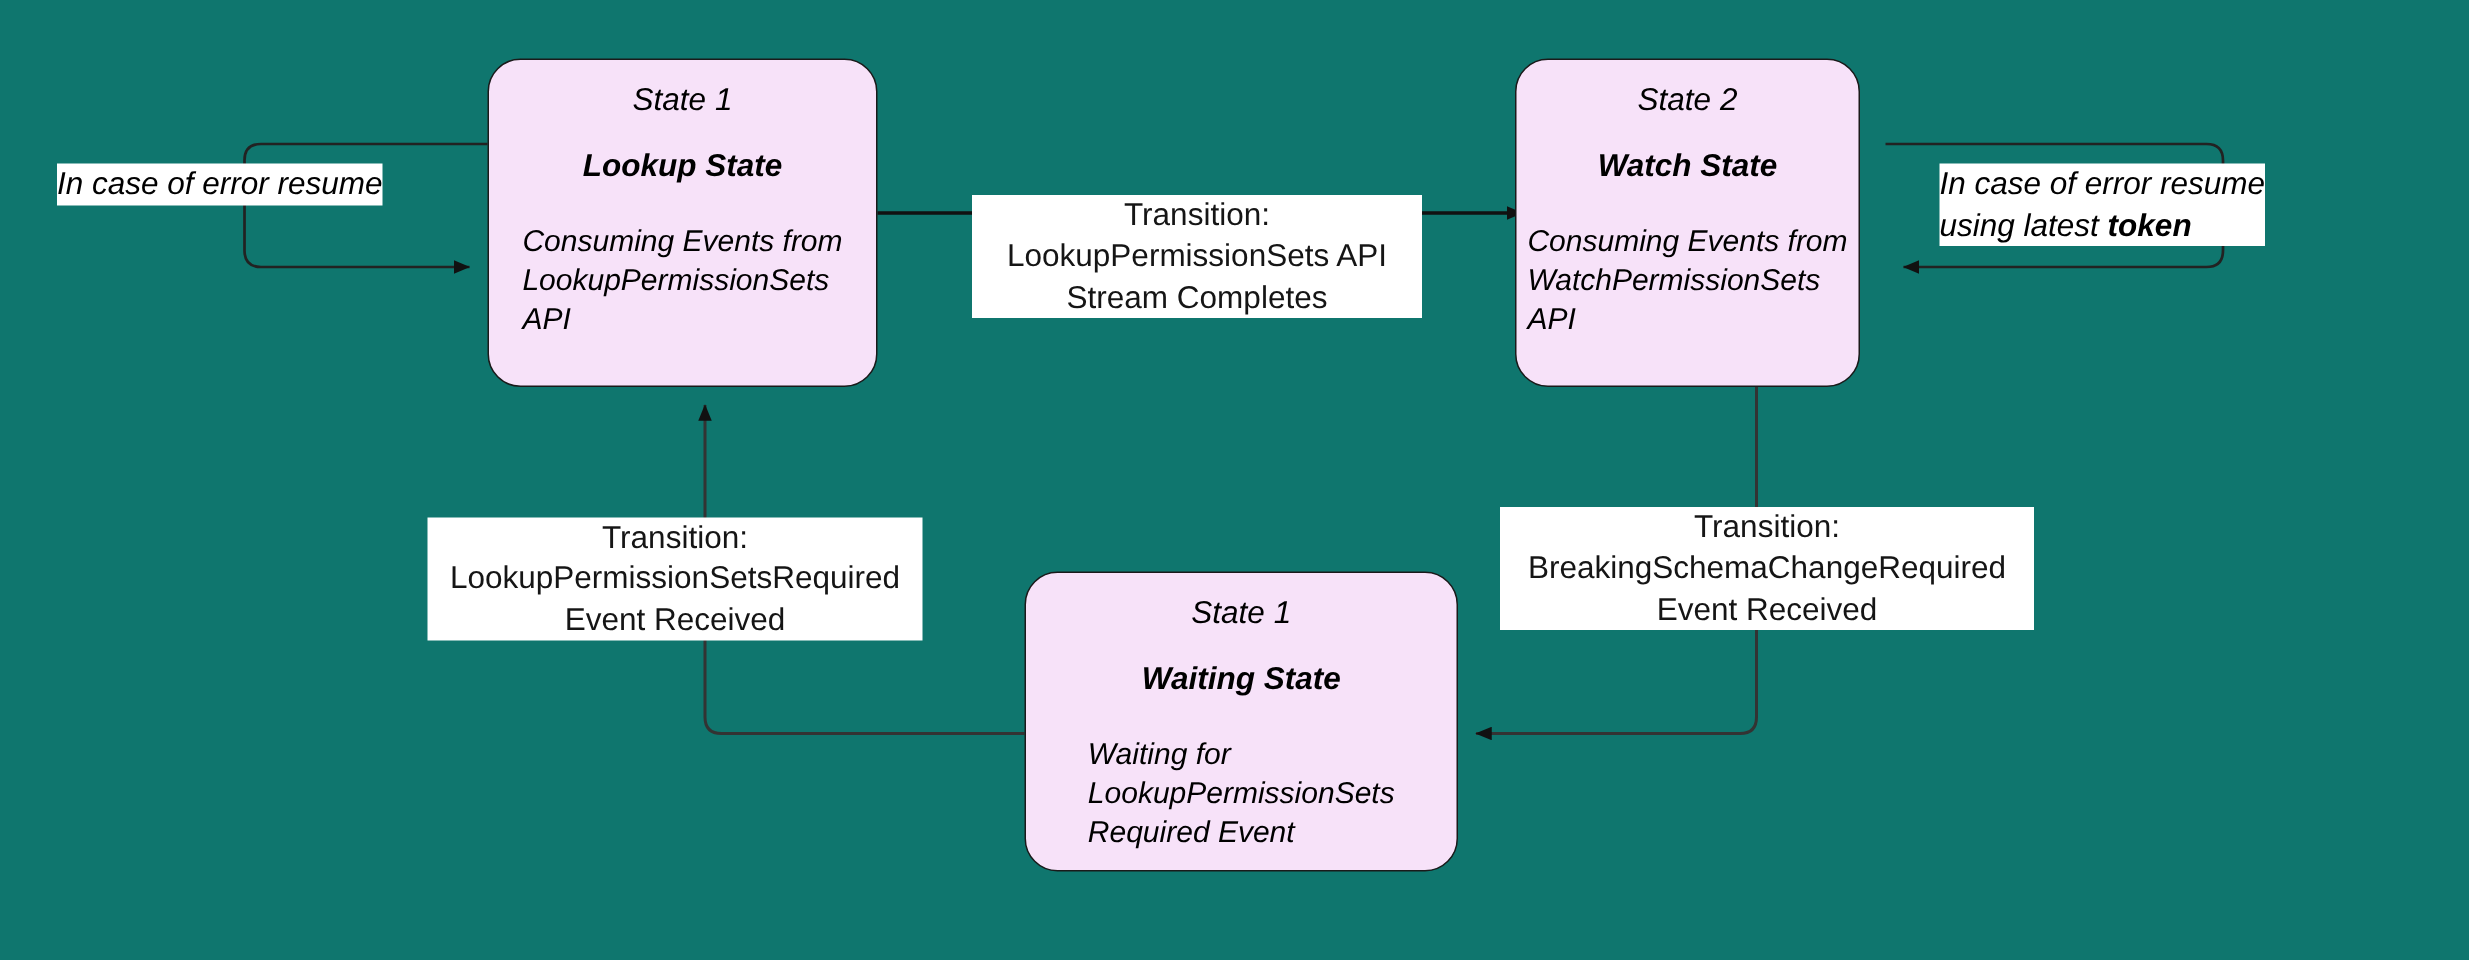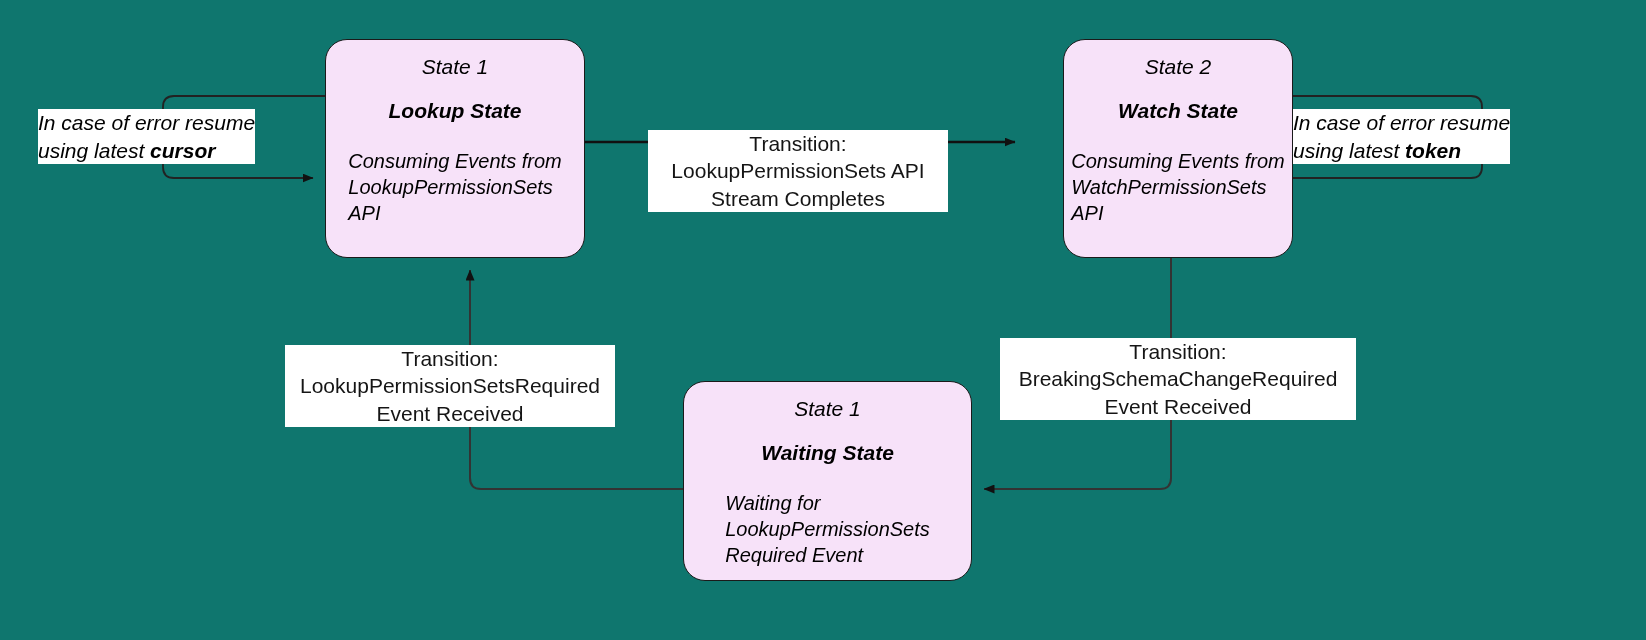--- a/index.html
+++ b/index.html
@@ -117,21 +117,21 @@
   </svg>
 
   <div class="state-box" style="left:325px; top:39px; width:260px; height:219px;">
     <div class="state-id">State 1</div>
     <div class="state-name">Lookup State</div>
     <div class="state-desc">Consuming Events from
 LookupPermissionSets
 API</div>
   </div>
 
-  <div class="state-box" style="left:1063px; top:39px; width:230px; height:219px;">
+  <div class="state-box" style="left:1010px; top:39px; width:230px; height:219px;">
     <div class="state-id">State 2</div>
     <div class="state-name">Watch State</div>
     <div class="state-desc">Consuming Events from
 WatchPermissionSets
 API</div>
   </div>
 
   <div class="state-box" style="left:683px; top:381px; width:289px; height:200px;">
     <div class="state-id">State 1</div>
     <div class="state-name">Waiting State</div>
@@ -147,21 +147,20 @@
   <div class="edge-label" style="left:285px; top:314px; width:330px;">Transition:
 LookupPermissionSetsRequired
 Event Received</div>
 
   <div class="edge-label" style="left:1000px; top:307px; width:356px;">Transition:
 BreakingSchemaChangeRequired
 Event Received</div>
 
   <div class="loop-label loop-left" style="left:38px; top:109px;">
     <div>In case of error resume</div>
-    <div><span>using latest </span><b>cursor</b></div>
   </div>
 
   <div class="loop-label loop-right" style="left:1293px; top:109px;">
     <div>In case of error resume</div>
     <div><span>using latest </span><b>token</b></div>
   </div>
 
 </div>
 
 </body></html>

